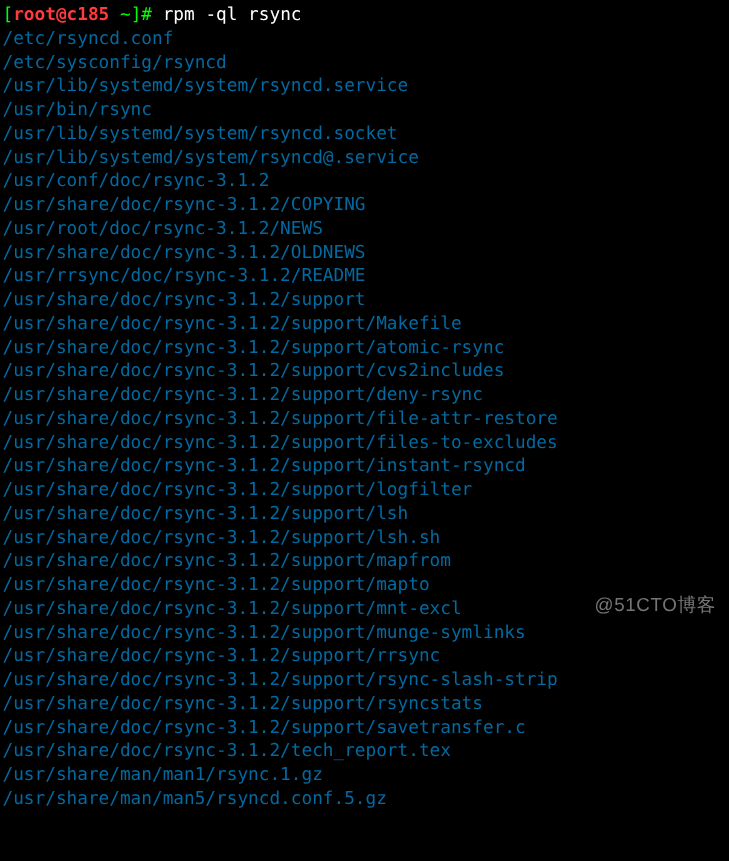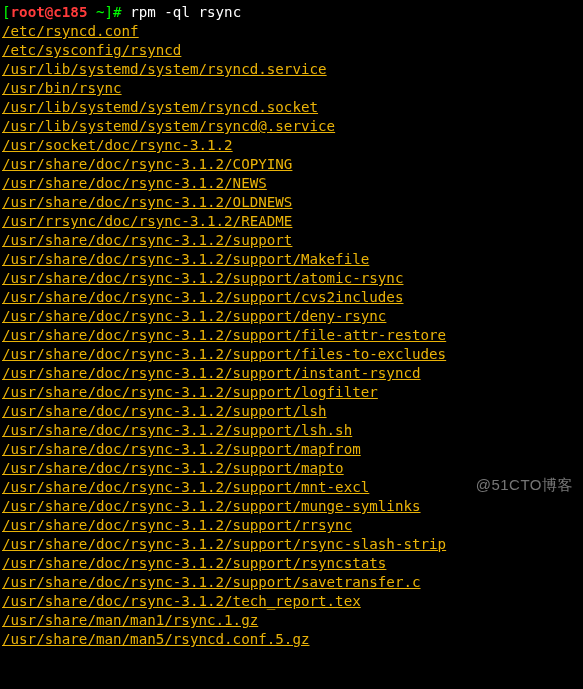--- a/index.html
+++ b/index.html
@@ -22,21 +22,21 @@
     color: #00ff00;
   }
   .prompt-line {
     white-space: pre;
   }
   .bracket { color: #00ff00; }
   .user-host { color: #ff3b3b; font-weight: bold; }
   .tilde { color: #00ff00; }
   .hash { color: #00ff00; }
   .cmd { color: #ffffff; }
-  .path { color: #eab308; white-space: pre; text-decoration: underline; }
+  .path { color: #0369a1; white-space: pre; }
   .watermark {
     position: absolute;
     right: 10px;
     bottom: 18px;
     color: rgba(180,180,180,0.65);
     font-family: "Microsoft YaHei", "PingFang SC", sans-serif;
     font-size: 15px;
     letter-spacing: 0.5px;
   }
 </style>
@@ -45,23 +45,23 @@
 
 <div class="terminal">
   <div class="prompt-line"><span class="bracket">[</span><span class="user-host">root@c185</span><span class="tilde"> ~</span><span class="bracket">]</span><span class="hash"># </span><span class="cmd">rpm -ql rsync</span></div>
 
   <div class="path">/etc/rsyncd.conf</div>
   <div class="path">/etc/sysconfig/rsyncd</div>
   <div class="path">/usr/lib/systemd/system/rsyncd.service</div>
   <div class="path">/usr/bin/rsync</div>
   <div class="path">/usr/lib/systemd/system/rsyncd.socket</div>
   <div class="path">/usr/lib/systemd/system/rsyncd@.service</div>
-  <div class="path">/usr/socket/doc/rsync-3.1.2</div>
+  <div class="path">/usr/conf/doc/rsync-3.1.2</div>
   <div class="path">/usr/share/doc/rsync-3.1.2/COPYING</div>
-  <div class="path">/usr/share/doc/rsync-3.1.2/NEWS</div>
+  <div class="path">/usr/root/doc/rsync-3.1.2/NEWS</div>
   <div class="path">/usr/share/doc/rsync-3.1.2/OLDNEWS</div>
   <div class="path">/usr/rrsync/doc/rsync-3.1.2/README</div>
   <div class="path">/usr/share/doc/rsync-3.1.2/support</div>
   <div class="path">/usr/share/doc/rsync-3.1.2/support/Makefile</div>
   <div class="path">/usr/share/doc/rsync-3.1.2/support/atomic-rsync</div>
   <div class="path">/usr/share/doc/rsync-3.1.2/support/cvs2includes</div>
   <div class="path">/usr/share/doc/rsync-3.1.2/support/deny-rsync</div>
   <div class="path">/usr/share/doc/rsync-3.1.2/support/file-attr-restore</div>
   <div class="path">/usr/share/doc/rsync-3.1.2/support/files-to-excludes</div>
   <div class="path">/usr/share/doc/rsync-3.1.2/support/instant-rsyncd</div>

